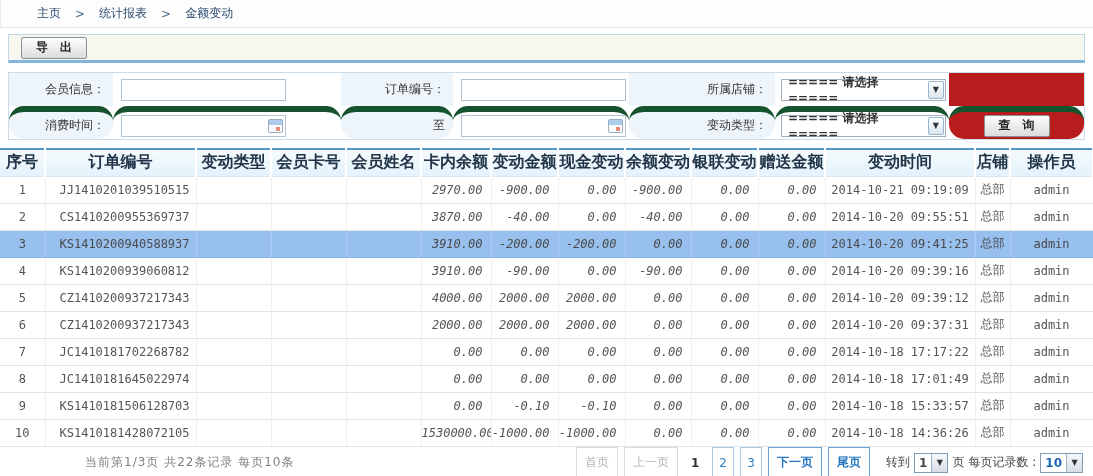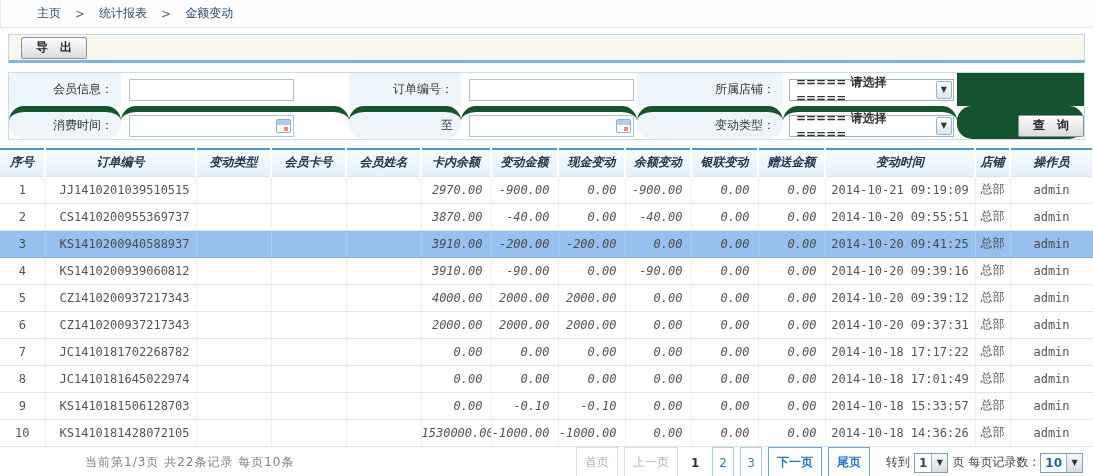--- a/index.html
+++ b/index.html
@@ -21,24 +21,24 @@
   .gbtn { height:22px; padding:0 14px; border:1px solid #8a9097; border-radius:2px;
     background:linear-gradient(#fefefe,#e9e9e9 60%,#dcdcdc); font-size:12px; font-weight:bold;
     color:#222; cursor:pointer; font-family:inherit; }
 
   
   .filterbox { margin:9px 8px 0 8px; border:1px solid #c9dcec; }
   .frow { display:flex; height:33px; }
   .frow + .frow .fcell { border-top:6px solid #14532d;border-radius:15px; }
   .fcell { display:flex; align-items:center; height:100%; }
   .flabel { background:#edf4fa; justify-content:flex-end; padding-right:8px; color:#333; }
-  .fl1 { width:112px; } .fi1 { width:228px; background:#fff; padding-left:8px; }
+  .fl1 { width:104px; } .fi1 { width:228px; background:#fff; padding-left:8px; }
   .fl2 { width:112px; } .fi2 { width:176px; background:#fff; padding-left:8px; }
   .fl3 { width:146px; } .fi3 { width:174px; background:#fff; padding-left:6px; }
-  .fact { flex:1; background:#14532d; justify-content:flex-end; }
+  .fact { flex:1; background:#b91c1c; justify-content:center; }
   .tinput { width:165px; height:22px; border:1px solid #b2c3d2; background:#fff;
     font-size:12px; padding:0 4px; font-family:inherit; }
   .dwrap { position:relative; width:165px; height:22px; }
   .dwrap .tinput { width:100%; padding-right:22px; }
   .cal-icon { position:absolute; right:3px; top:4px; width:15px; height:14px;
     border:1px solid #93aec4; border-radius:2px;
     background:linear-gradient(#aecdea,#aecdea) 0 0/100% 5px no-repeat,#fbfcfe; }
   .cal-icon::after { content:""; position:absolute; right:2px; top:7px; width:4px; height:4px;
     background:#e98a7a; }
   .fselect { display:inline-flex; width:165px; height:22px; border:1px solid #9fb1c1;
@@ -46,21 +46,21 @@
     font-weight:bold; color:#333; padding-left:6px; cursor:pointer; }
   .arrow-btn { width:17px; height:18px; margin-right:1px; border:1px solid #95b4d2; border-radius:2px;
     background:linear-gradient(#fdfefe,#dbe6f0); display:flex; align-items:center;
     justify-content:center; font-size:8px; color:#333; }
 
   
   table.records { width:1093px; border-collapse:collapse; table-layout:fixed; margin-top:8px;
     border-top:2px solid #4e97cd; font-family:"DejaVu Sans Mono","Liberation Mono",monospace; }
   table.records th { height:27px; background:linear-gradient(#f5fbfe,#e4f2fb);
     font-family:"DejaVu Sans","Liberation Sans",sans-serif; font-weight:bold; color:#223447;
-    border-right:2px solid #fff; border-bottom:1px solid #d7e7f2; font-size:12px;font-style:italic; }
+    border-right:2px solid #fff; border-bottom:1px solid #d7e7f2; font-size:16px; }
   table.records td { height:27px; color:#555; border-bottom:1px solid #e4e4e4;
     border-right:1px solid #f0f0f0; overflow:hidden; white-space:nowrap; }
   table.records tr.selected td { background:#97c0ef; border-bottom:1px solid #86b2e4;
     border-right:1px solid #aacdf4; color:#4a4a4a; }
   td.al-c, th { text-align:center; }
   td.al-l { text-align:left; padding-left:14px; }
   td.al-r { text-align:right; padding-right:8px;font-style:italic; }
 
   
   .footer { height:32px; display:flex; align-items:center; }

